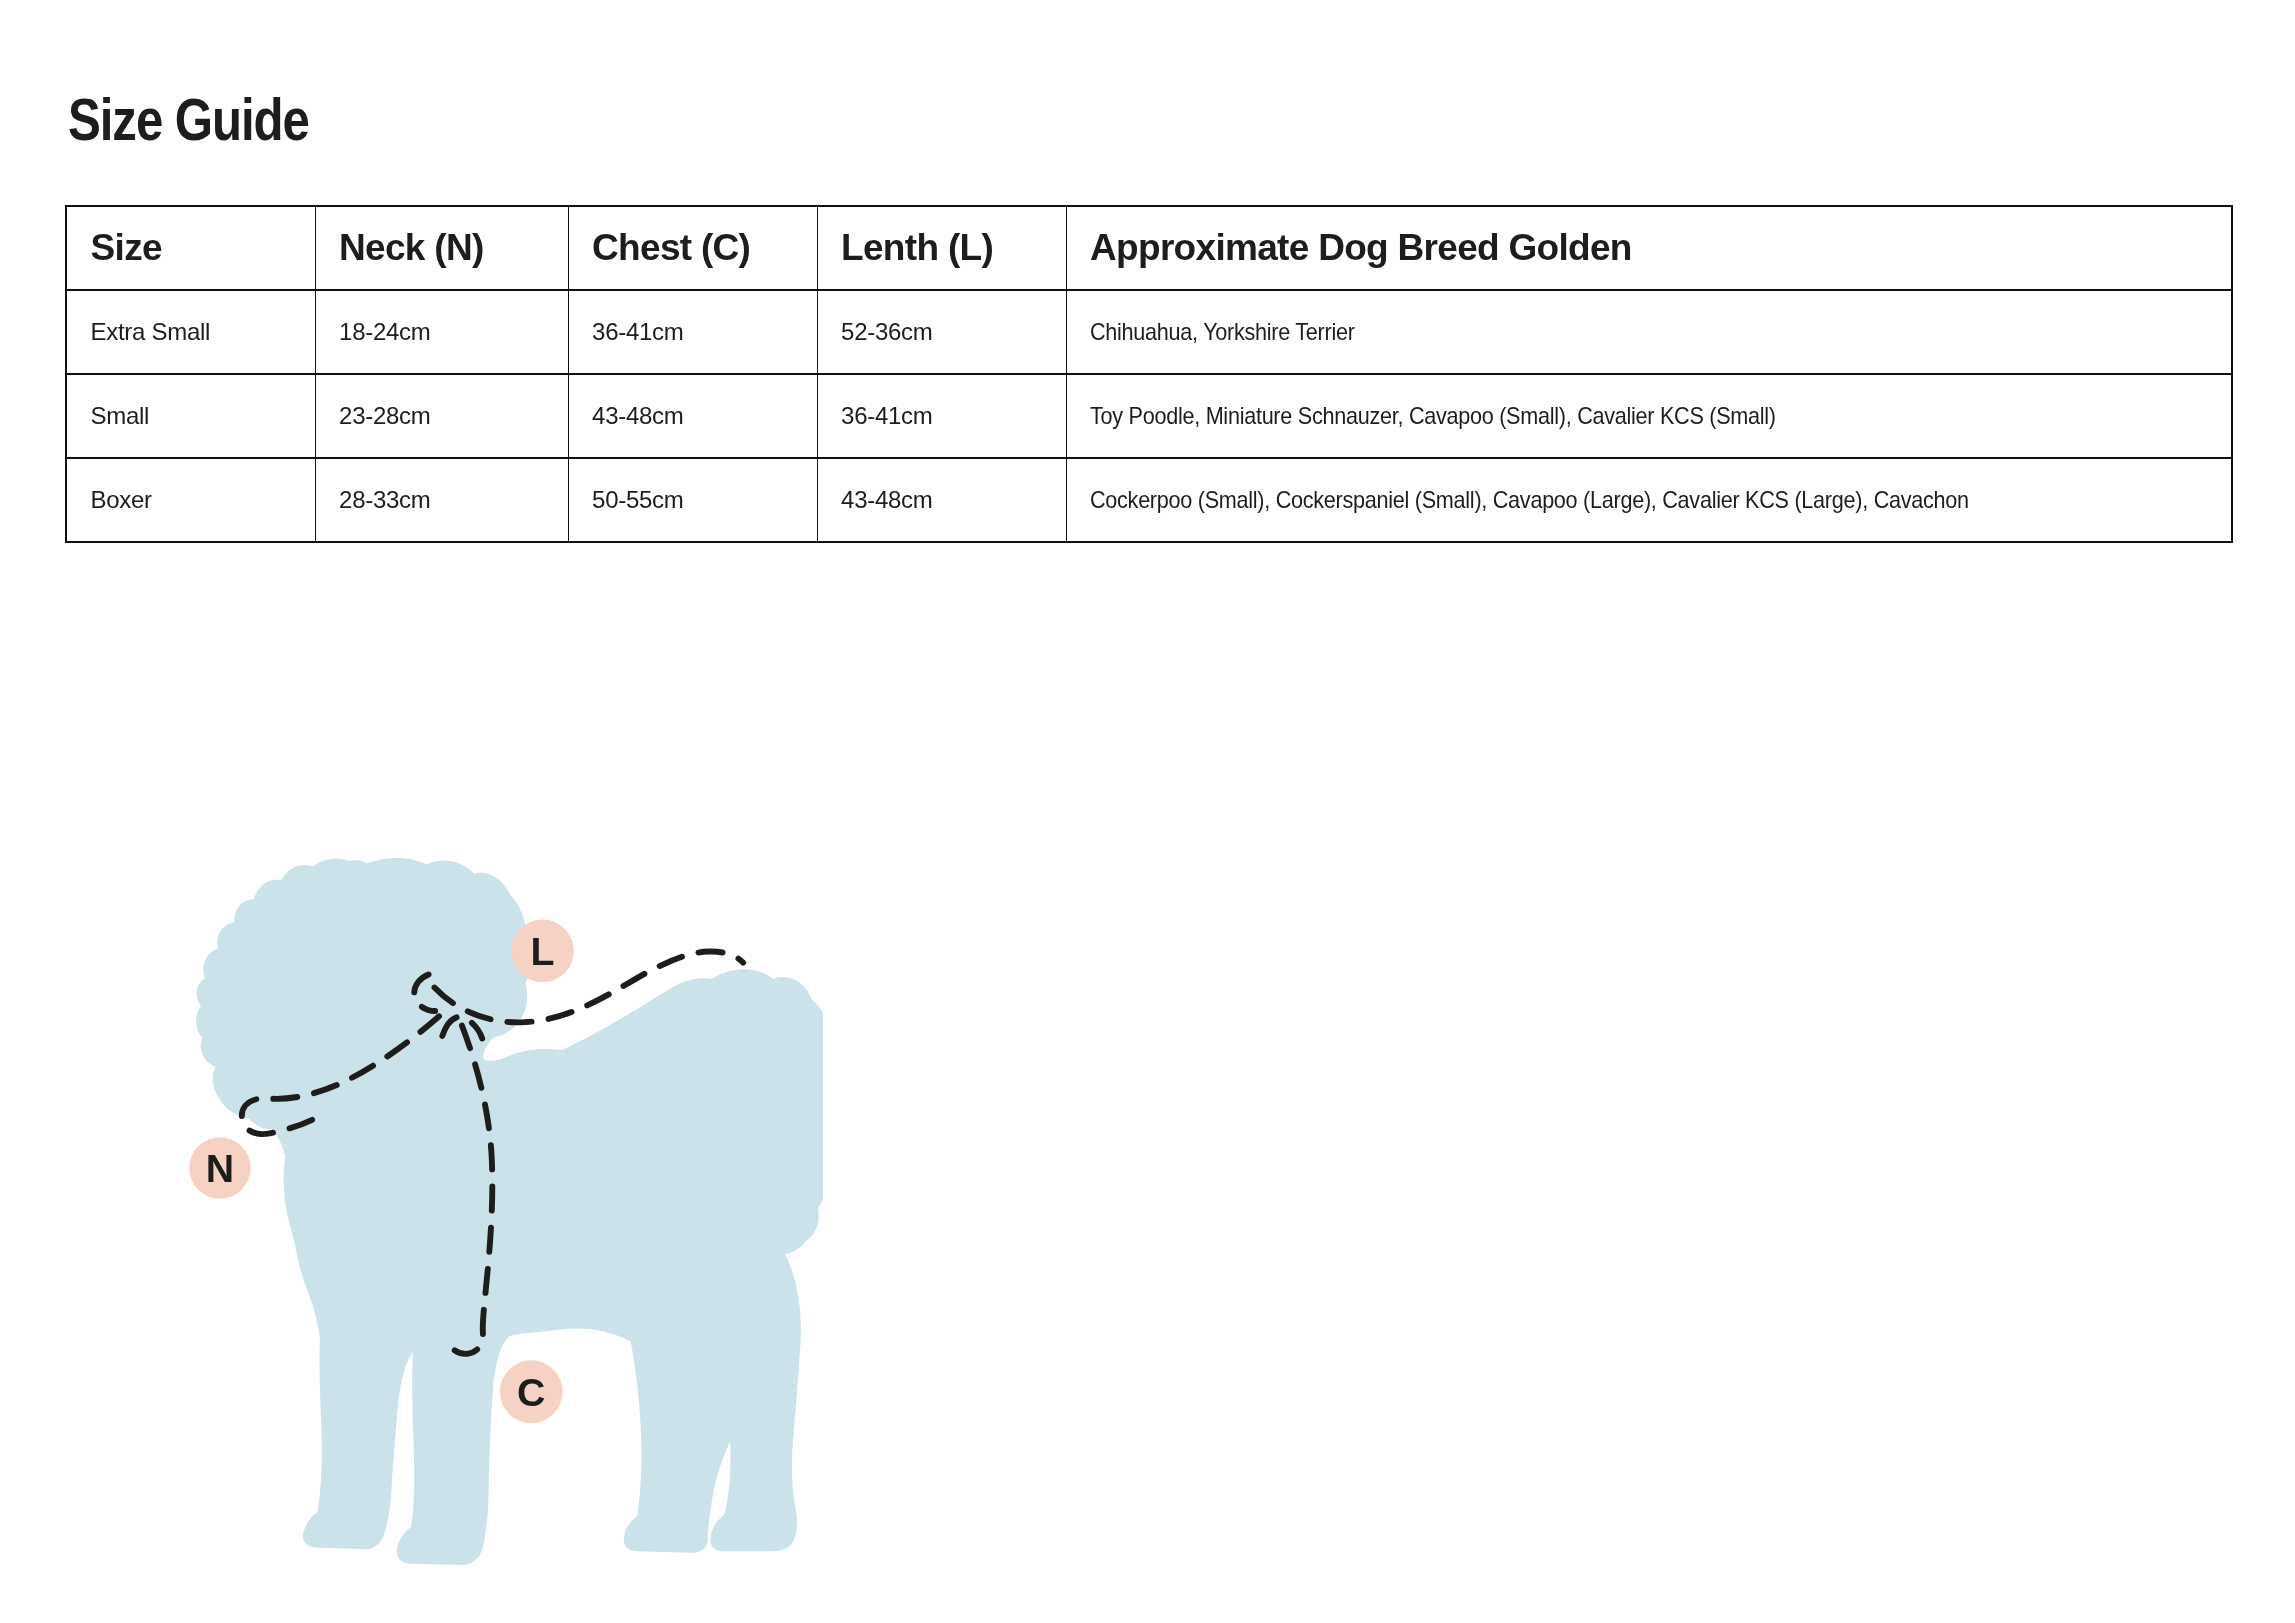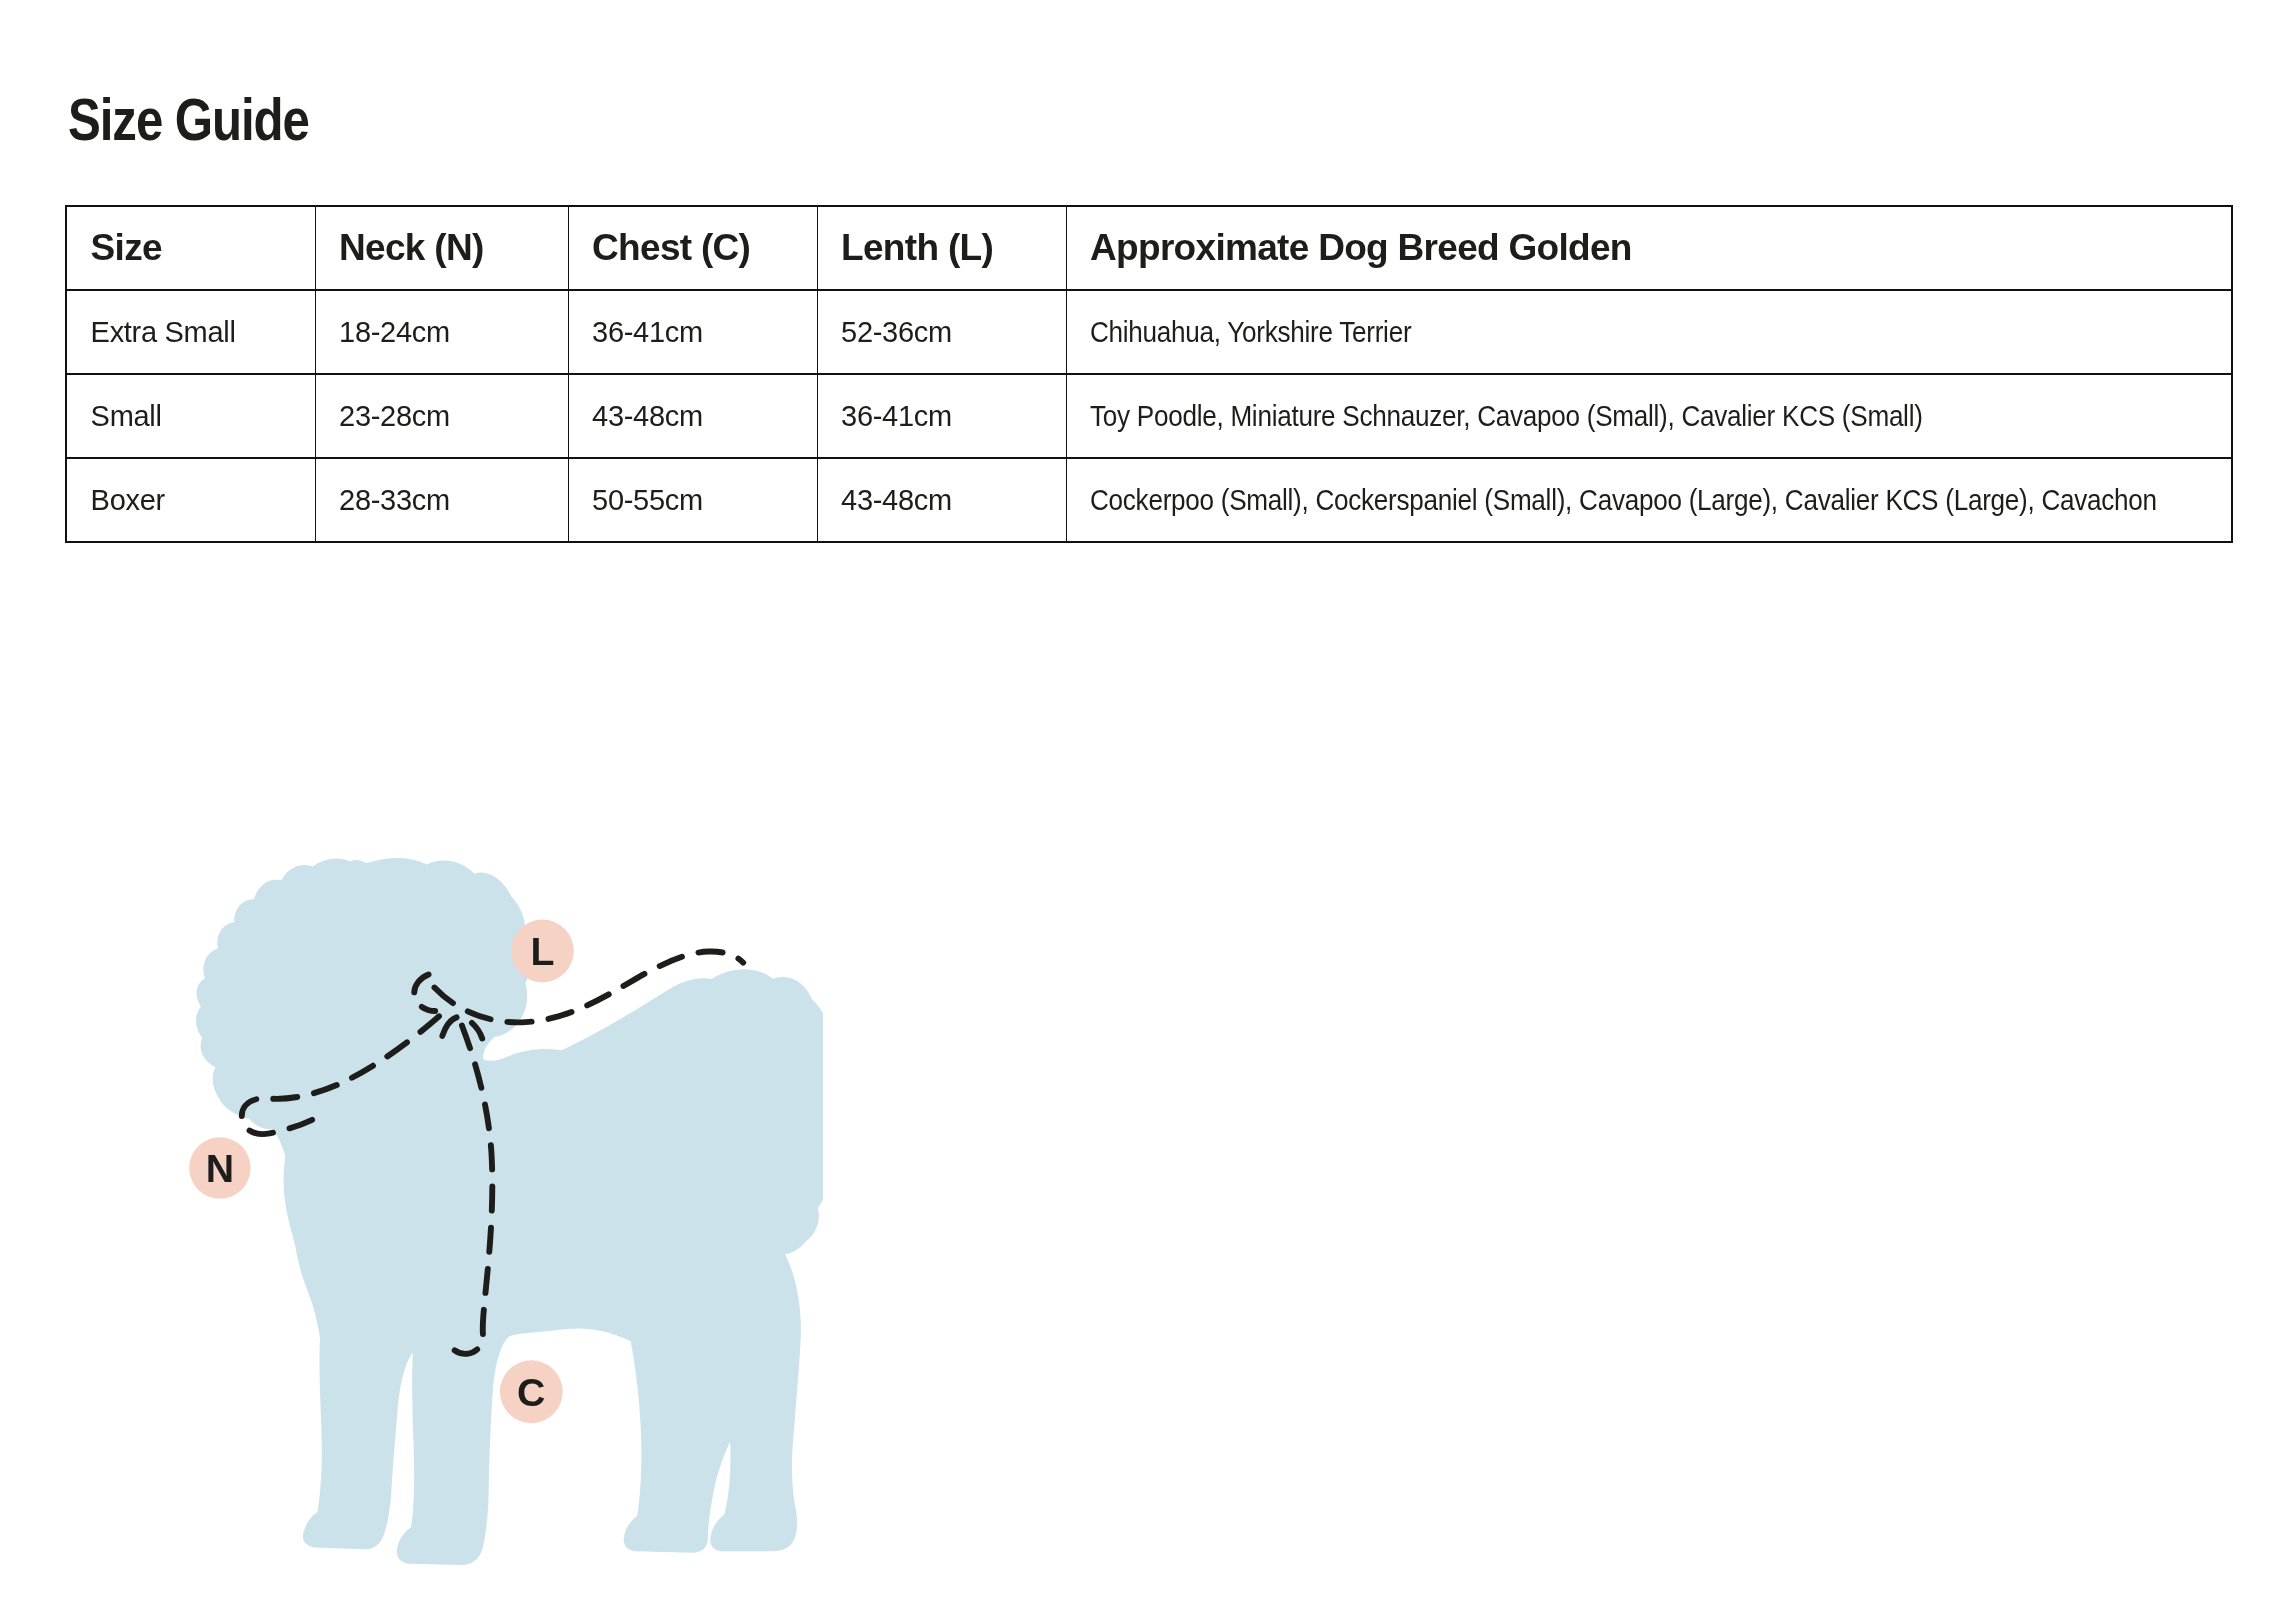--- a/index.html
+++ b/index.html
@@ -21,21 +21,21 @@
   }
   .size-table th,.size-table td{
     border:1.3px solid #111111;border-top-width:2px;border-bottom-width:2px;
     padding:0 23.6px;vertical-align:middle;text-align:left;
     white-space:nowrap;overflow:visible;
   }
   .size-table th{
     height:82px;font-size:37px;font-weight:bold;letter-spacing:-0.7px;
   }
   .size-table td{
-    height:82px;font-size:29px;font-weight:normal;letter-spacing:-0.3px;
+    height:82px;font-size:24px;font-weight:normal;letter-spacing:-0.3px;
   }
   .size-table td .fit{
     display:inline-block;transform:scaleX(.90);transform-origin:0 50%;
     white-space:nowrap;
   }
   .dog-diagram{
     position:absolute;left:182px;top:854px;width:641px;height:736px;
   }
   .dog-diagram svg{display:block;width:100%;height:100%;}
   .badge-letter{

